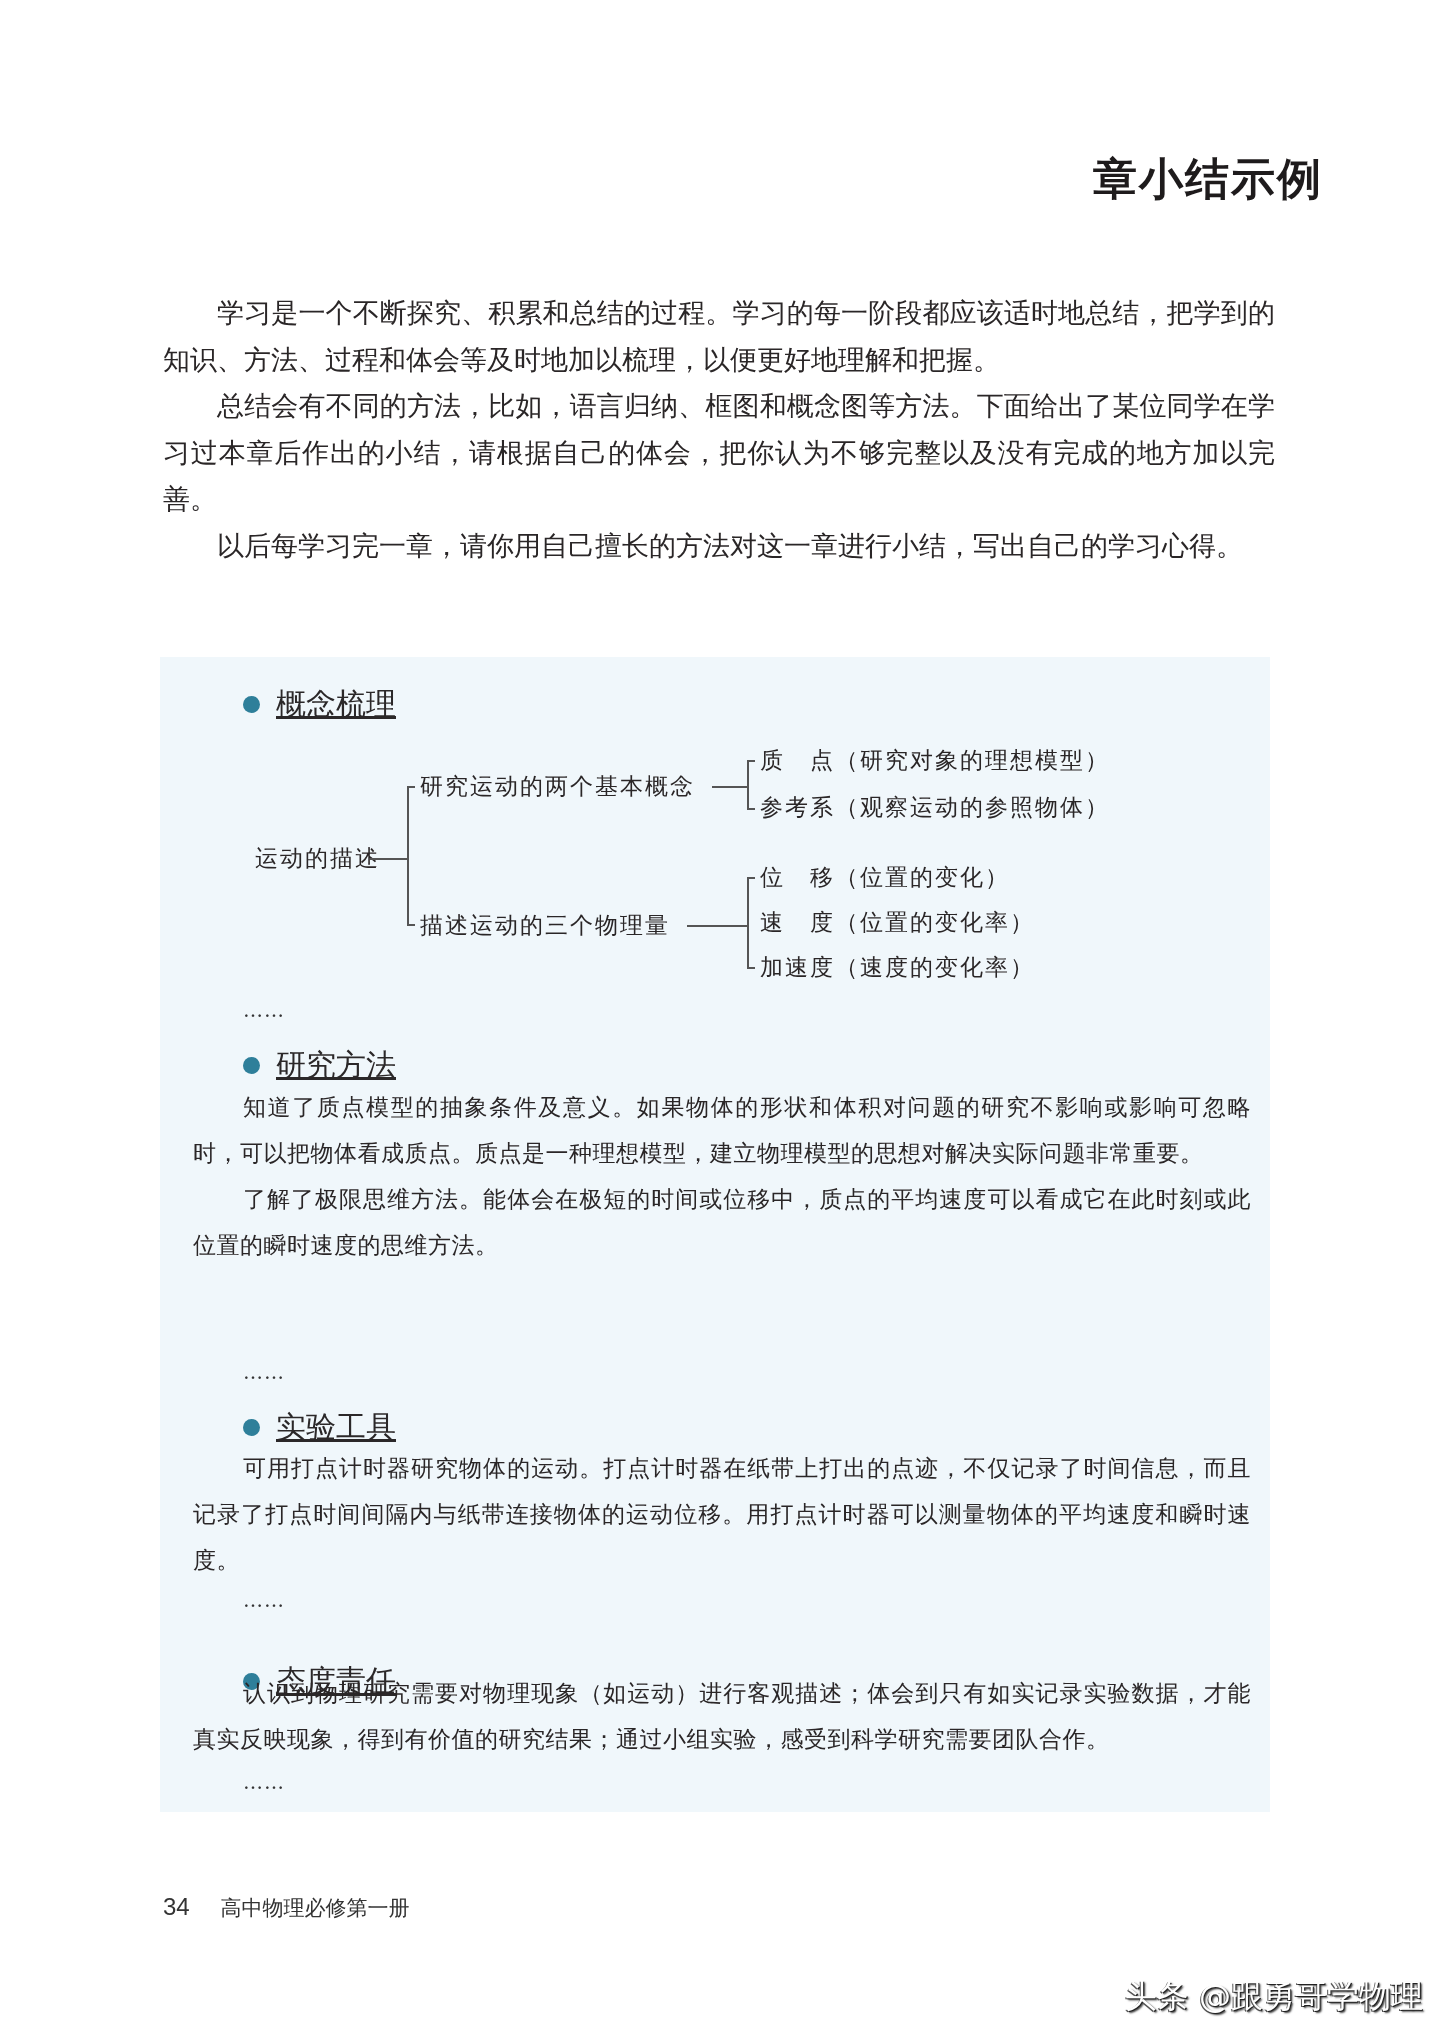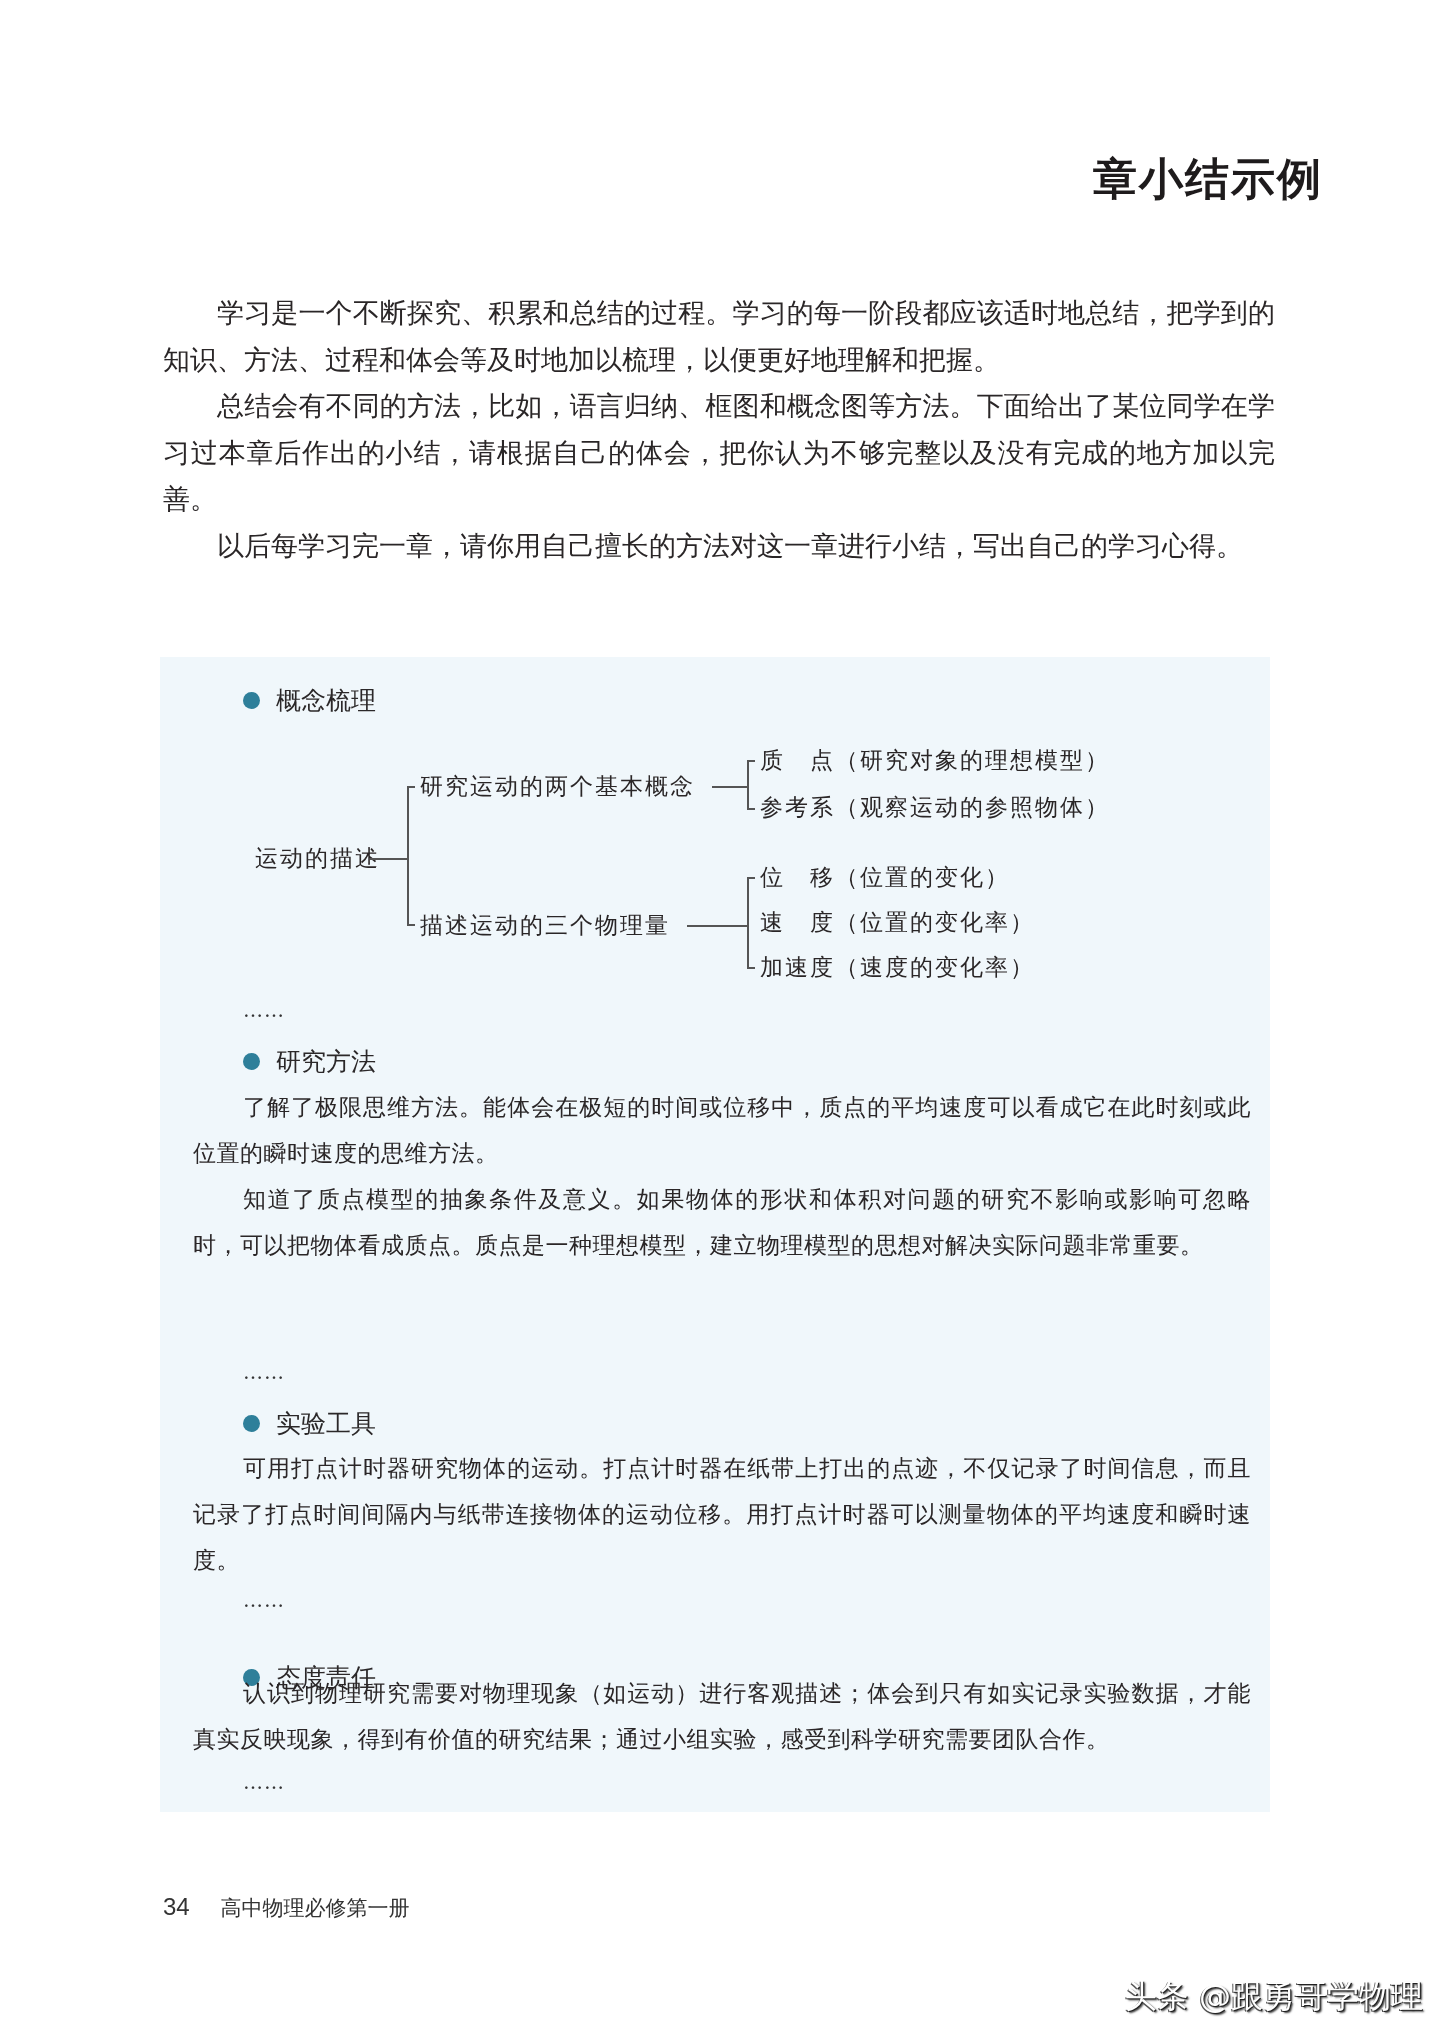--- a/index.html
+++ b/index.html
@@ -3,21 +3,21 @@
 <meta charset="utf-8">
 <style>
   html, body { margin:0; padding:0; }
   body { width:1451px; height:2035px; background:#ffffff; position:relative; overflow:hidden;
          font-family:"DejaVu Serif","Liberation Serif",serif; color:#231f20; }
   .abs { position:absolute; }
   .title { left:16px; width:1307px; top:150px; text-align:right; font-size:44px; font-weight:bold; letter-spacing:2px; color:#1e1b1c; }
   .intro { left:163px; width:1112px; top:290px; font-size:27px; line-height:46.5px; text-align:justify; color:#2a2627; }
   .intro p { margin:0; text-indent:54px; }
   .box { left:160px; top:657px; width:1110px; height:1155px; background:#f0f7fb; }
-  .sec-h { font-size:25px; color:#2b2829; display:flex; align-items:center; }
+  .sec-h { font-size:30px; color:#2b2829; display:flex; align-items:center;text-decoration:underline; }
   .bullet { width:17px; height:17px; border-radius:50%; background:#2e7f9a; margin-right:16px; display:inline-block; }
   .tree-text { font-size:23px; letter-spacing:2px; color:#2a2627; white-space:nowrap; }
   .line { position:absolute; background:#555; }
   .body-p { font-size:23px; line-height:46px; color:#2a2627; text-align:justify; letter-spacing:0.5px; }
   .body-p p { margin:0; text-indent:50px; }
   .dots { font-size:20px; letter-spacing:1px; color:#333; }
   .footer { left:163px; top:1893px; font-size:21px; color:#333; }
   .footer .num { font-family:"Liberation Sans",sans-serif; font-size:24px; margin-right:24px; }
   .watermark { right:28px; top:1975px; font-family:"DejaVu Sans",sans-serif; font-size:32px; color:#ffffff;
                text-shadow: 1px 1px 0 #222, -1px 1px 0 #555, 2px 2px 2px #333; }
@@ -65,22 +65,22 @@
   <span class="abs tree-text" style="left:760px; top:907px;">速　度（位置的变化率）</span>
   <span class="abs tree-text" style="left:760px; top:952px;">加速度（速度的变化率）</span>
 </div>
 <span class="abs dots" style="left:243px; top:998px;">……</span>
 
 <div class="abs sec-h" style="left:243px; top:1045px;">
   <span class="bullet"></span>
   <span>研究方法</span>
 </div>
 <div class="abs body-p" style="left:193px; top:1084px; width:1058px;">
+  <p>知道了质点模型的抽象条件及意义。如果物体的形状和体积对问题的研究不影响或影响可忽略时，可以把物体看成质点。质点是一种理想模型，建立物理模型的思想对解决实际问题非常重要。</p>
   <p>了解了极限思维方法。能体会在极短的时间或位移中，质点的平均速度可以看成它在此时刻或此位置的瞬时速度的思维方法。</p>
-  <p>知道了质点模型的抽象条件及意义。如果物体的形状和体积对问题的研究不影响或影响可忽略时，可以把物体看成质点。质点是一种理想模型，建立物理模型的思想对解决实际问题非常重要。</p>
 </div>
 <span class="abs dots" style="left:243px; top:1360px;">……</span>
 
 <div class="abs sec-h" style="left:243px; top:1407px;">
   <span class="bullet"></span>
   <span>实验工具</span>
 </div>
 <div class="abs body-p" style="left:193px; top:1445px; width:1058px;">
   <p>可用打点计时器研究物体的运动。打点计时器在纸带上打出的点迹，不仅记录了时间信息，而且记录了打点时间间隔内与纸带连接物体的运动位移。用打点计时器可以测量物体的平均速度和瞬时速度。</p>
 </div>

